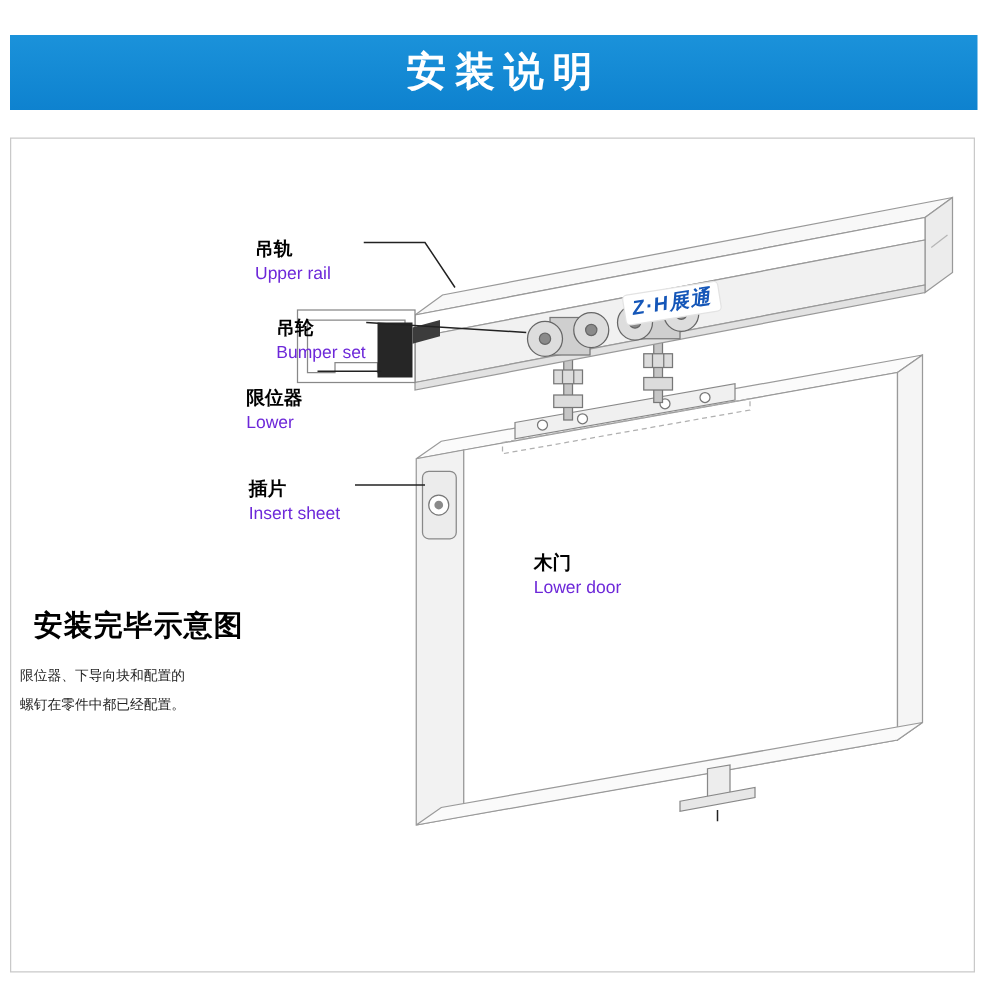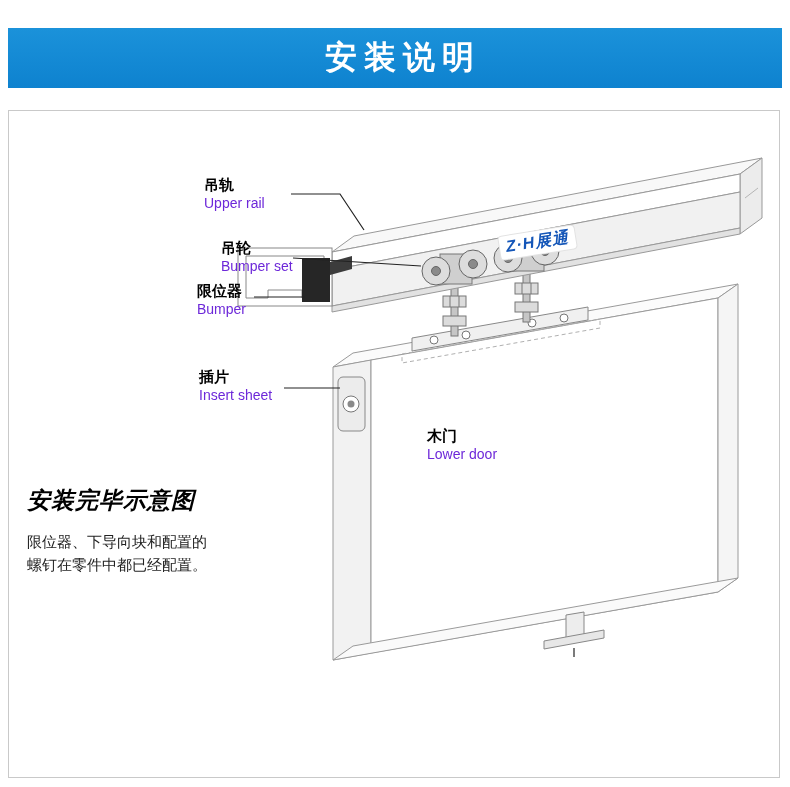--- a/index.html
+++ b/index.html
@@ -14,29 +14,28 @@
   }
   .header .title{
     color:#ffffff;font-size:32px;font-weight:bold;letter-spacing:7px;margin-left:16px;
   }
   .content{
     position:absolute;left:8px;top:110px;width:772px;height:668px;
     background:#ffffff;border:1px solid #c9c9c9;box-sizing:border-box;
   }
   .diagram-svg{position:absolute;left:0;top:0;pointer-events:none;}
   .part-label{position:absolute;line-height:18px;white-space:nowrap;}
-  .part-label .zh{display:block;font-size:15px;font-weight:bold;color:#000;}
+  .part-label .zh{display:block;font-size:15px;font-weight:bold;color:#000;margin-top:15px;}
   .part-label .en{display:block;font-size:14px;color:#6d28d9;}
   .caption-title{
     position:absolute;left:27px;top:485px;font-size:23px;font-weight:bold;color:#000;
     letter-spacing:1px;
-    font-style:italic;
   }
   .caption-body{
-    position:absolute;left:27px;top:530px;font-size:15px;color:#222;line-height:23px;
+    position:absolute;left:16px;top:530px;font-size:11px;color:#222;line-height:23px;
   }
   .logo-badge{
     position:absolute;left:500px;top:237px;background:#ffffff;
     padding:1px 6px;border-radius:3px;transform:rotate(-9deg);transform-origin:left center;
     font-size:16px;font-weight:bold;font-style:italic;color:#1456b8;letter-spacing:1px;
     box-shadow:0 0 0 1px #e3e3e3;
   }
 </style>
 </head>
 <body>
@@ -138,23 +137,23 @@
   <div class="part-label" style="left:204px;top:176px;">
     <span class="zh">吊轨</span>
     <span class="en">Upper rail</span>
   </div>
 
   <div class="part-label" style="left:221px;top:239px;">
     <span class="zh">吊轮</span>
     <span class="en">Bumper set</span>
   </div>
 
-  <div class="part-label" style="left:197px;top:282px;">
+  <div class="part-label" style="left:197px;top:295px;">
     <span class="zh">限位器</span>
-    <span class="en">Bumper</span>
+    <span class="en">Lower</span>
   </div>
 
   <div class="part-label" style="left:199px;top:368px;">
     <span class="zh">插片</span>
     <span class="en">Insert sheet</span>
   </div>
 
   <div class="part-label" style="left:427px;top:427px;">
     <span class="zh">木门</span>
     <span class="en">Lower door</span>

